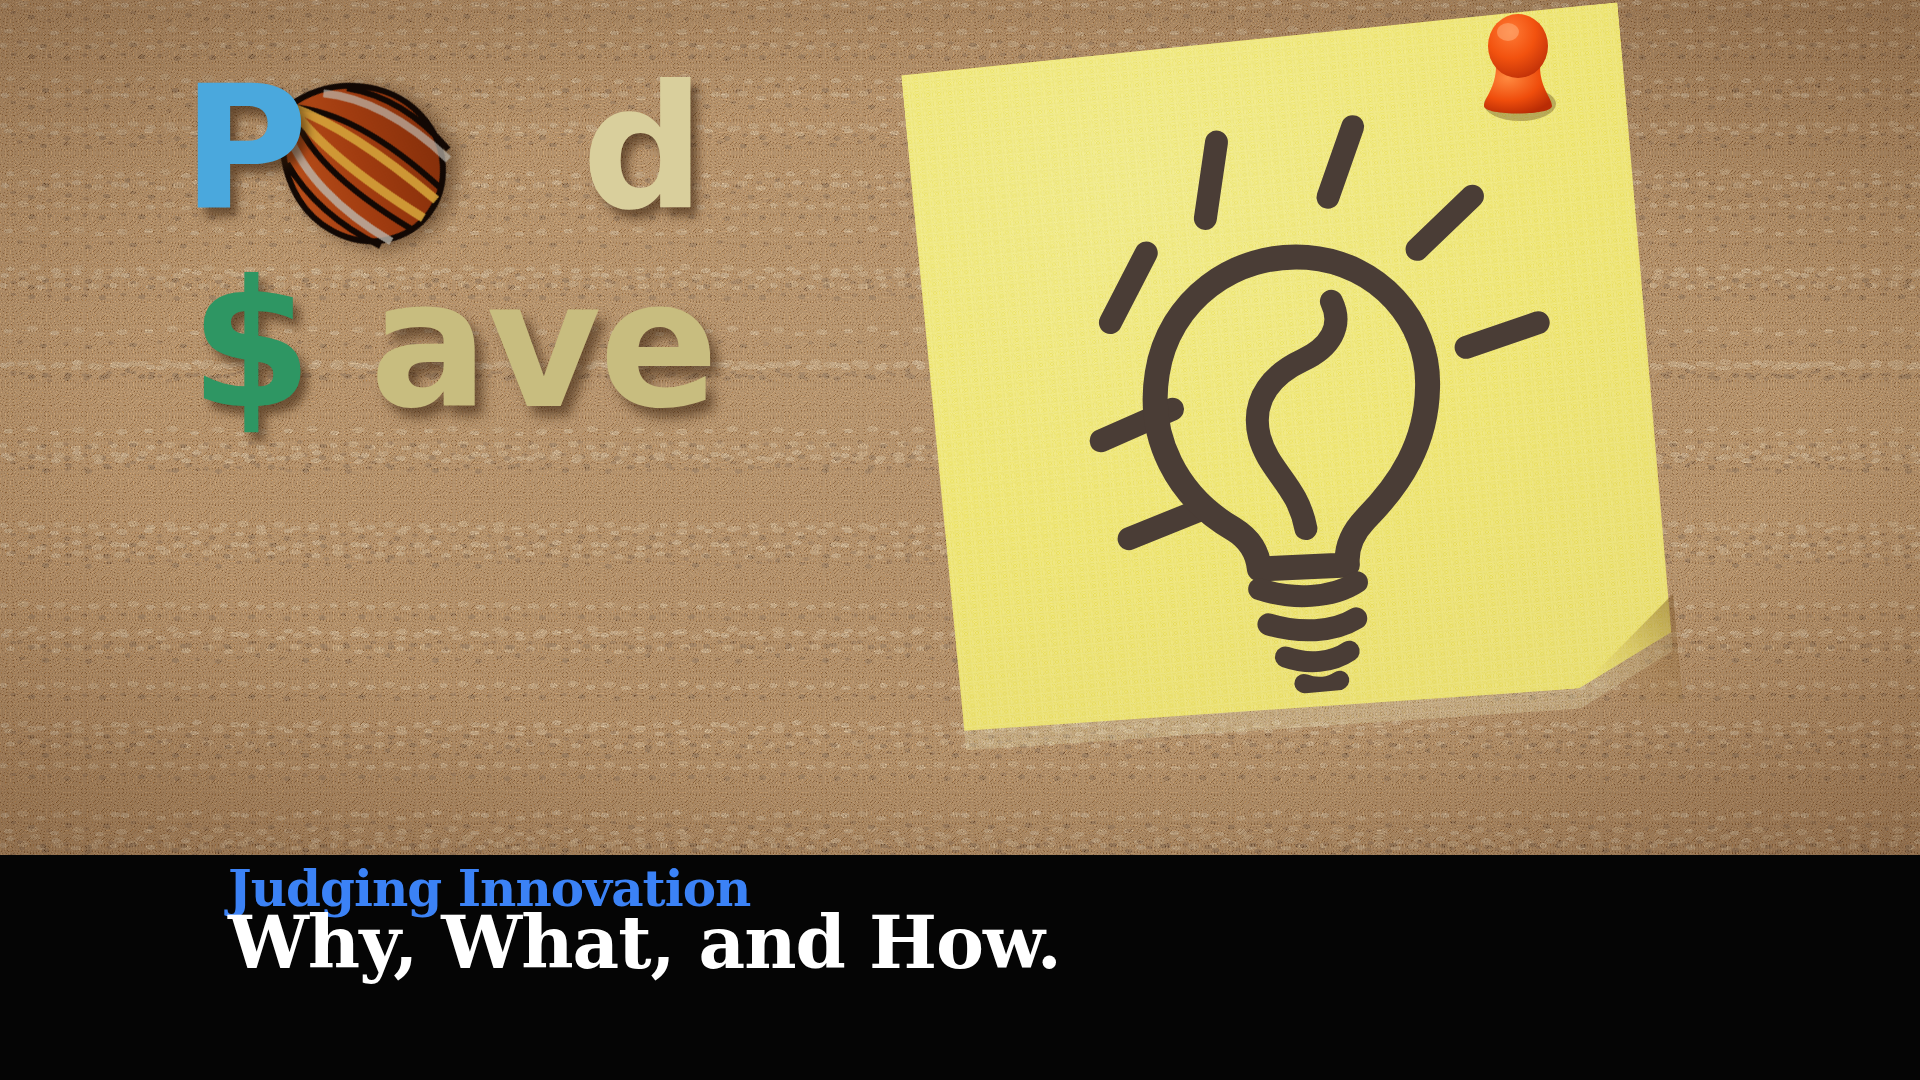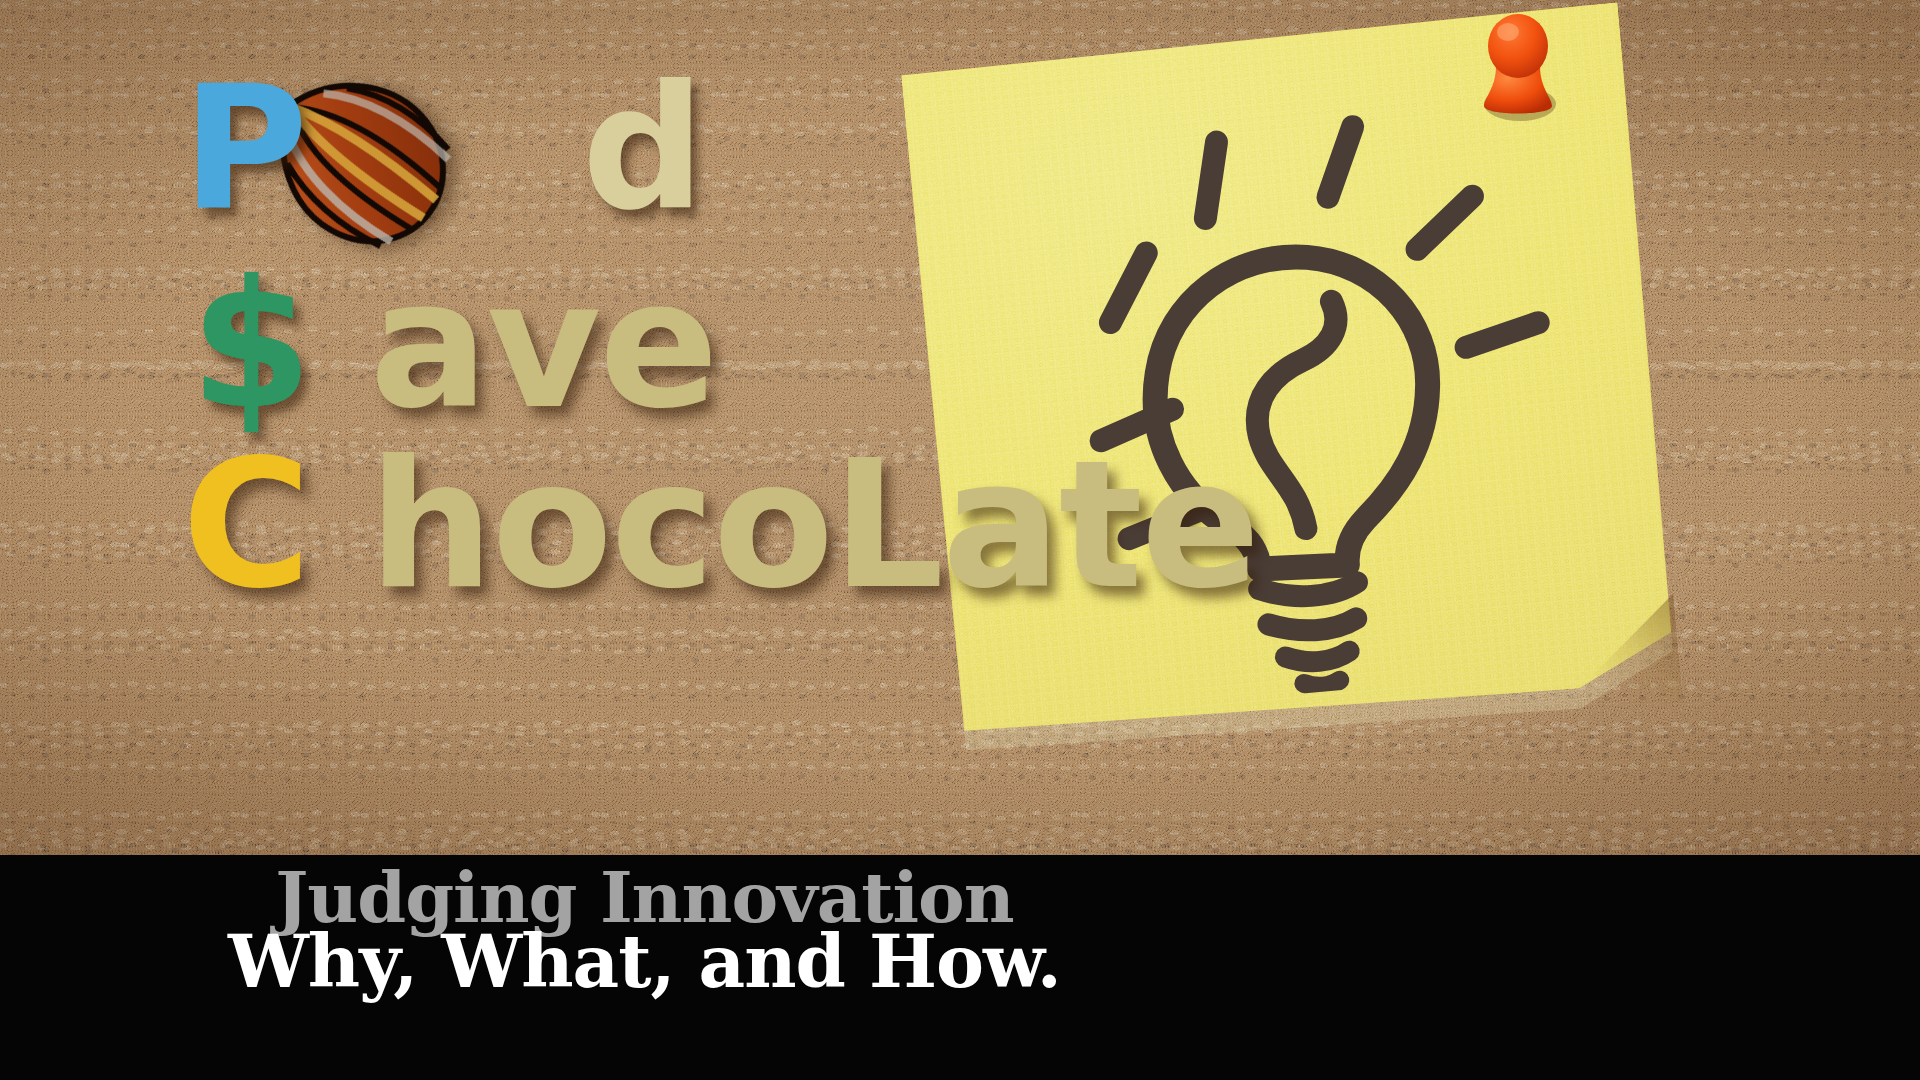--- a/index.html
+++ b/index.html
@@ -204,26 +204,25 @@
     width:1920px; height:225px;
     background:#050505;
   }
   .title-block {
     position:absolute;
     left:228px; top:10px;
   }
   .title-main {
     font-family:"DejaVu Serif", serif;
     font-weight:700;
-    font-size:70px;
+    font-size:50px;
     line-height:.95;
     letter-spacing:-1px;
-    color:#a3a3a3;
+    color:#3b82f6;
     white-space:nowrap;
-    text-align:center;
   }
   .title-sub {
     font-family:"DejaVu Serif", serif;
     font-weight:700;
     font-size:72px;
     line-height:1.0;
     letter-spacing:-1px;
     color:#ffffff;
     white-space:nowrap;
     margin-top:-6px;
@@ -323,24 +322,20 @@
       <span class="glyph c-green">$</span>
       <span class="glyph c-khaki">ave</span>
     </div>
 
     <div class="logo-line line-pod">
       <span class="glyph c-blue">P</span>
       <span class="pod-slot"></span>
       <span class="glyph c-cream">d</span>
     </div>
 
-    <div class="logo-line line-choc">
-      <span class="glyph c-gold">C</span>
-      <span class="glyph c-khaki">hocoLate</span>
-    </div>
   </div>
 
   <div class="bottombar">
     <div class="title-block">
       <div class="title-main">Judging Innovation</div>
       <div class="title-sub">Why, What, and How.</div>
     </div>
   </div>
 
 </div>

